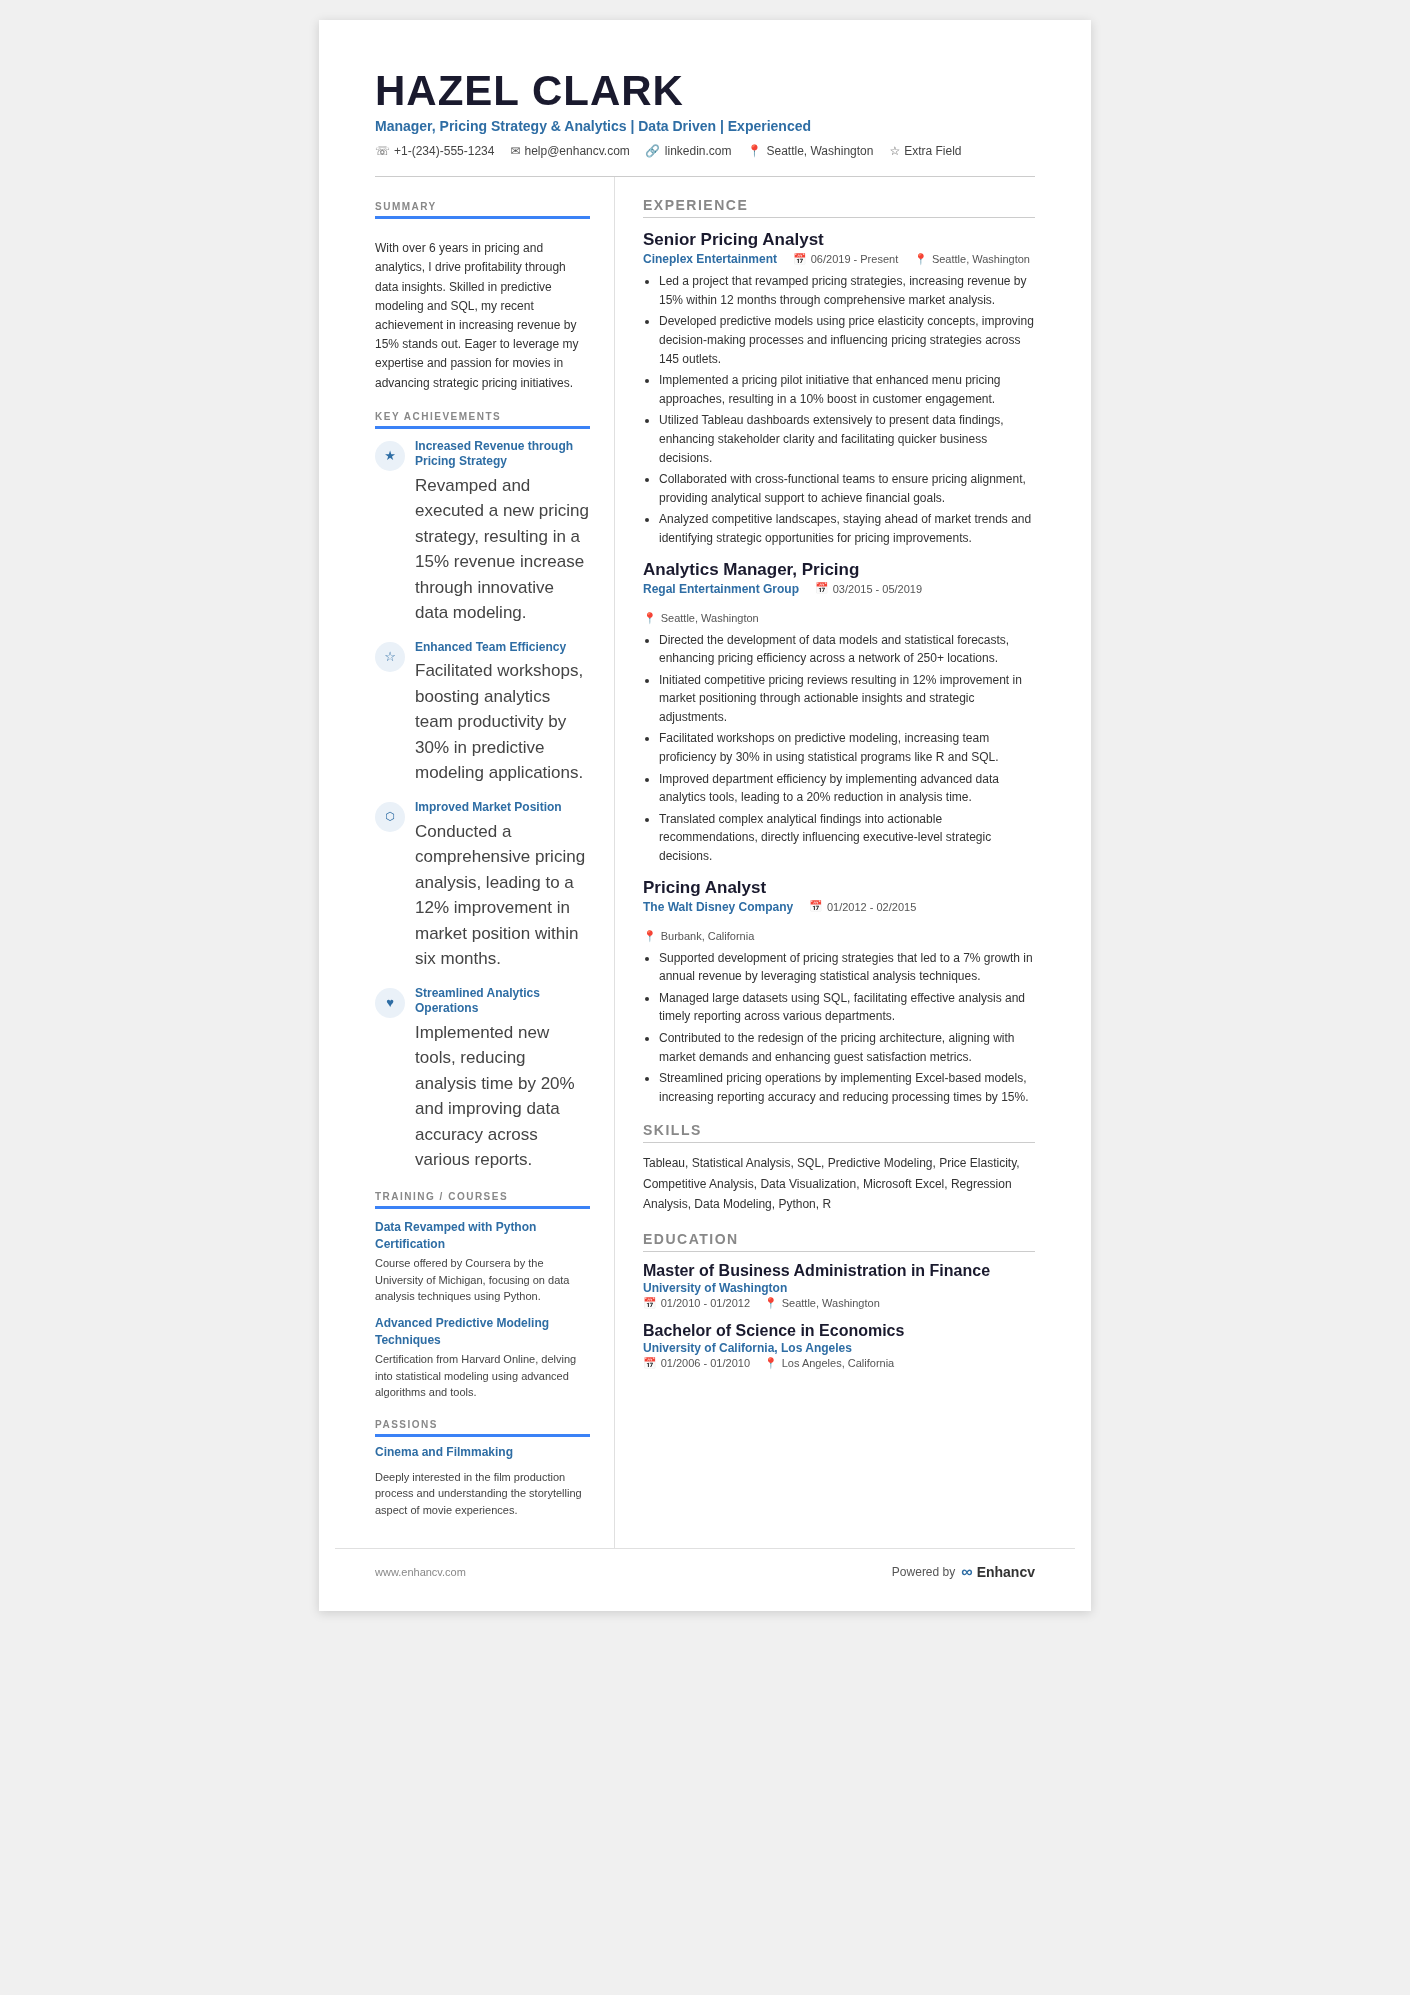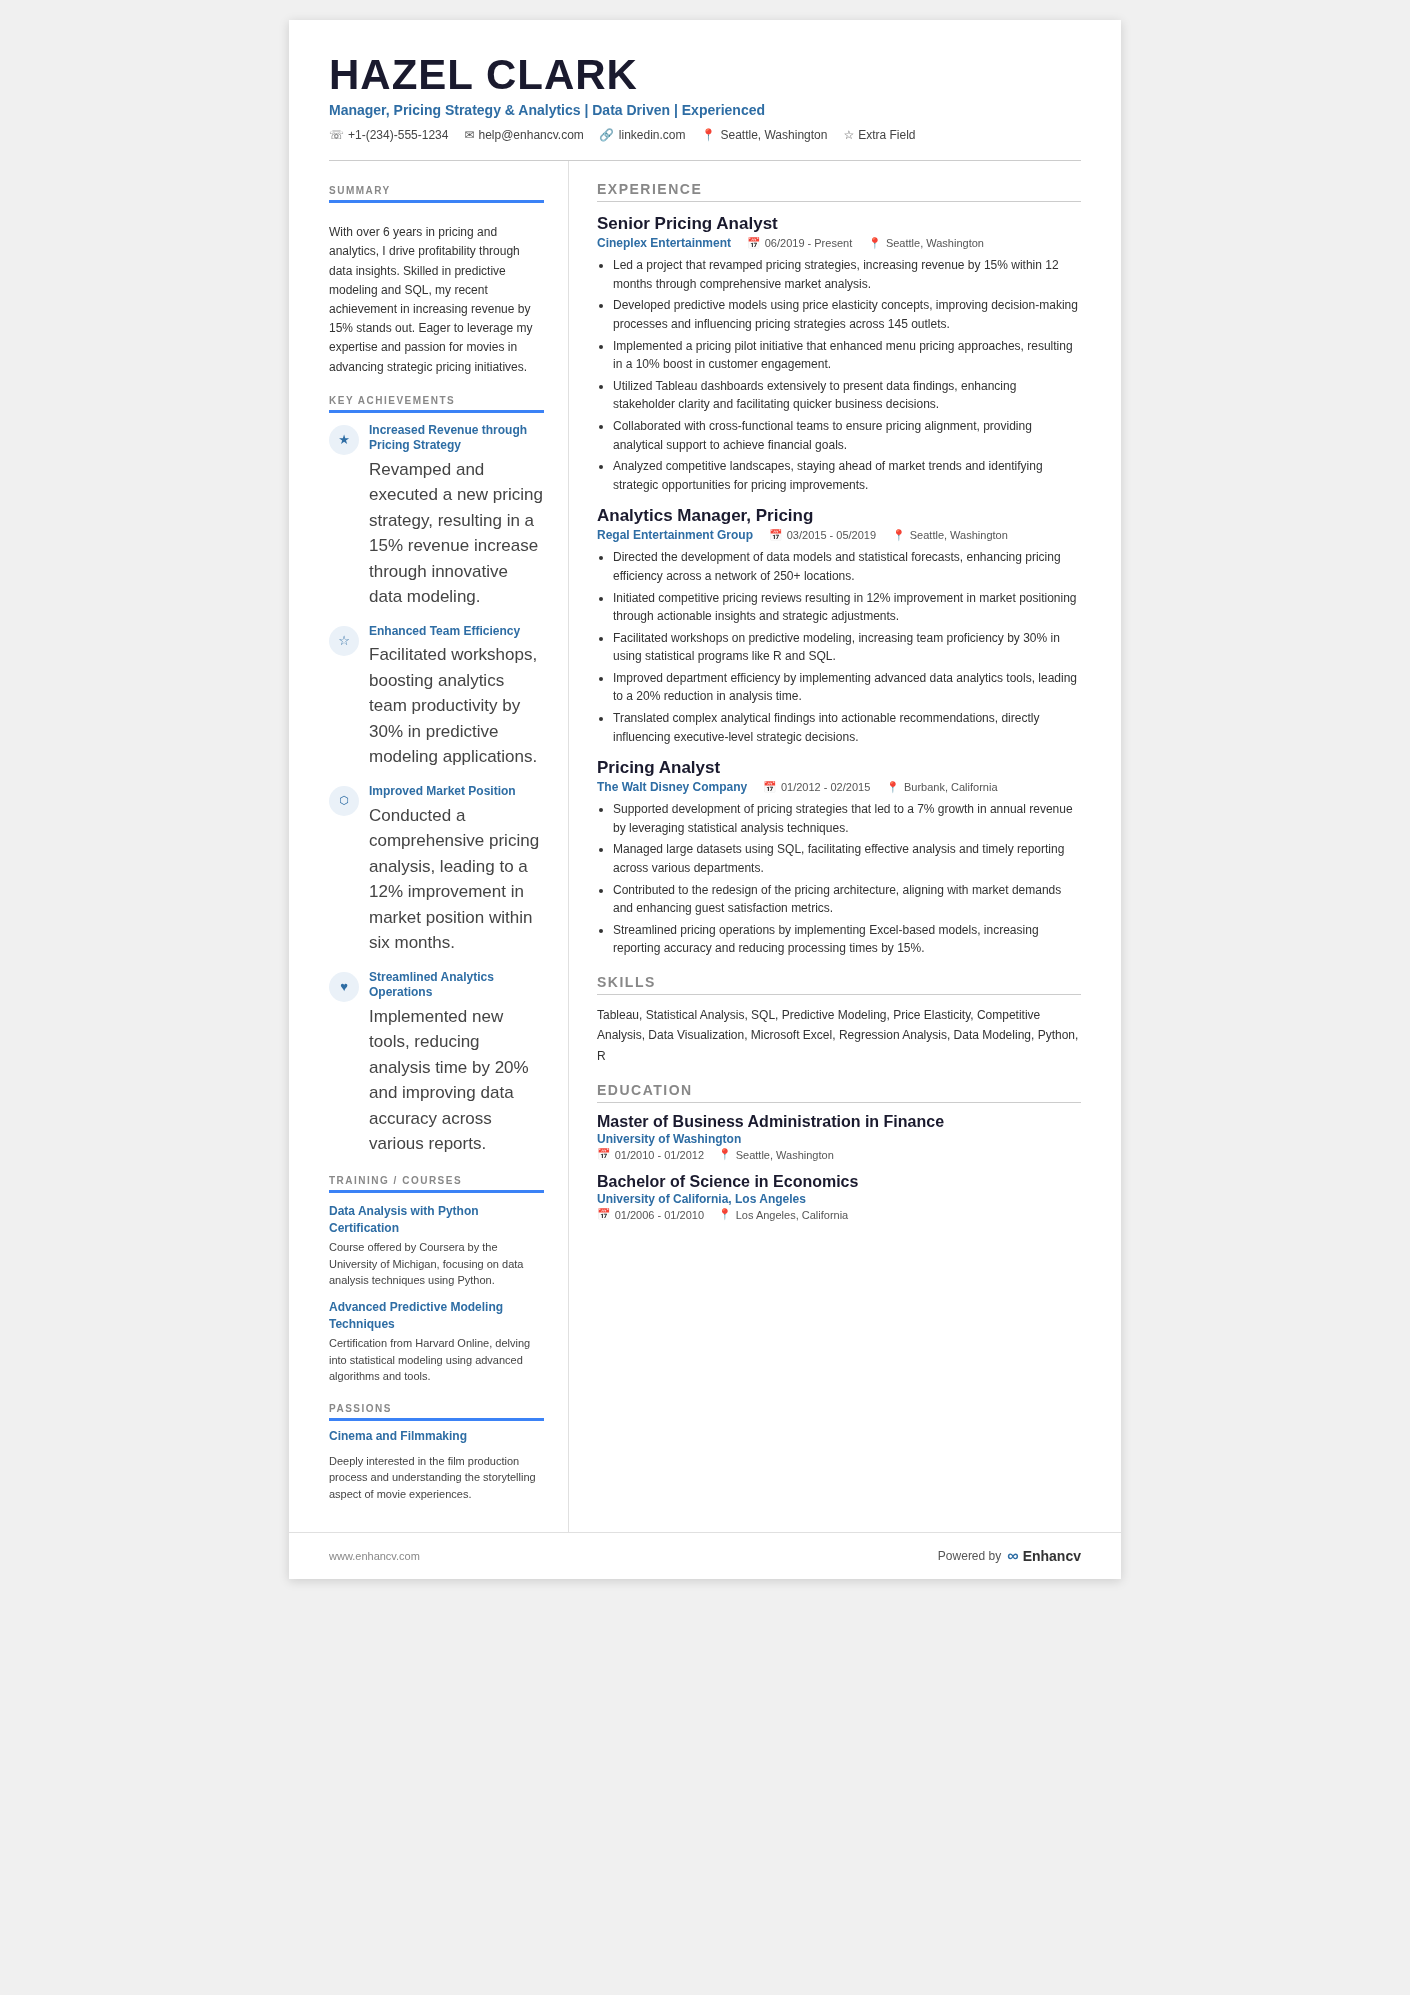--- a/index.html
+++ b/index.html
@@ -5,23 +5,23 @@
     * { margin: 0; padding: 0; box-sizing: border-box; }
     body {
       font-family: Arial, Helvetica, sans-serif;
       background: #f0f0f0;
       display: flex;
       justify-content: center;
       padding: 20px;
     }
     .page {
       background: #fff;
-      width: 832px;
+      width: 772px;
       min-height: 1260px;
-      padding: 0;
+      padding: 16px;
       box-shadow: 0 2px 10px rgba(0,0,0,0.15);
     }
     .header {
       padding: 32px 40px 18px 40px;
       border-bottom: none;
     }
     .header h1 {
       font-size: 42px;
       font-weight: 900;
       color: #1a1a2e;
@@ -335,21 +335,21 @@
       <div class="achievement-item">
         <div class="achievement-icon" style="color:#2e6da4;">♥</div>
         <div class="achievement-content">
           <h4>Streamlined Analytics Operations</h4>
           <p>Implemented new tools, reducing analysis time by 20% and improving data accuracy across various reports.</p>
         </div>
       </div>
 
       <div class="section-label">TRAINING / COURSES</div>
       <div class="course-item">
-        <div class="course-title">Data Analysis with Python Certification</div>
+        <div class="course-title">Data Revamped with Python Certification</div>
         <div class="course-desc">Course offered by Coursera by the University of Michigan, focusing on data analysis techniques using Python.</div>
       </div>
       <div class="course-item">
         <div class="course-title">Advanced Predictive Modeling Techniques</div>
         <div class="course-desc">Certification from Harvard Online, delving into statistical modeling using advanced algorithms and tools.</div>
       </div>
 
       <div class="section-label">PASSIONS</div>
       <div class="passion-title">Cinema and Filmmaking</div>
       <div class="passion-desc">Deeply interested in the film production process and understanding the storytelling aspect of movie experiences.</div>

